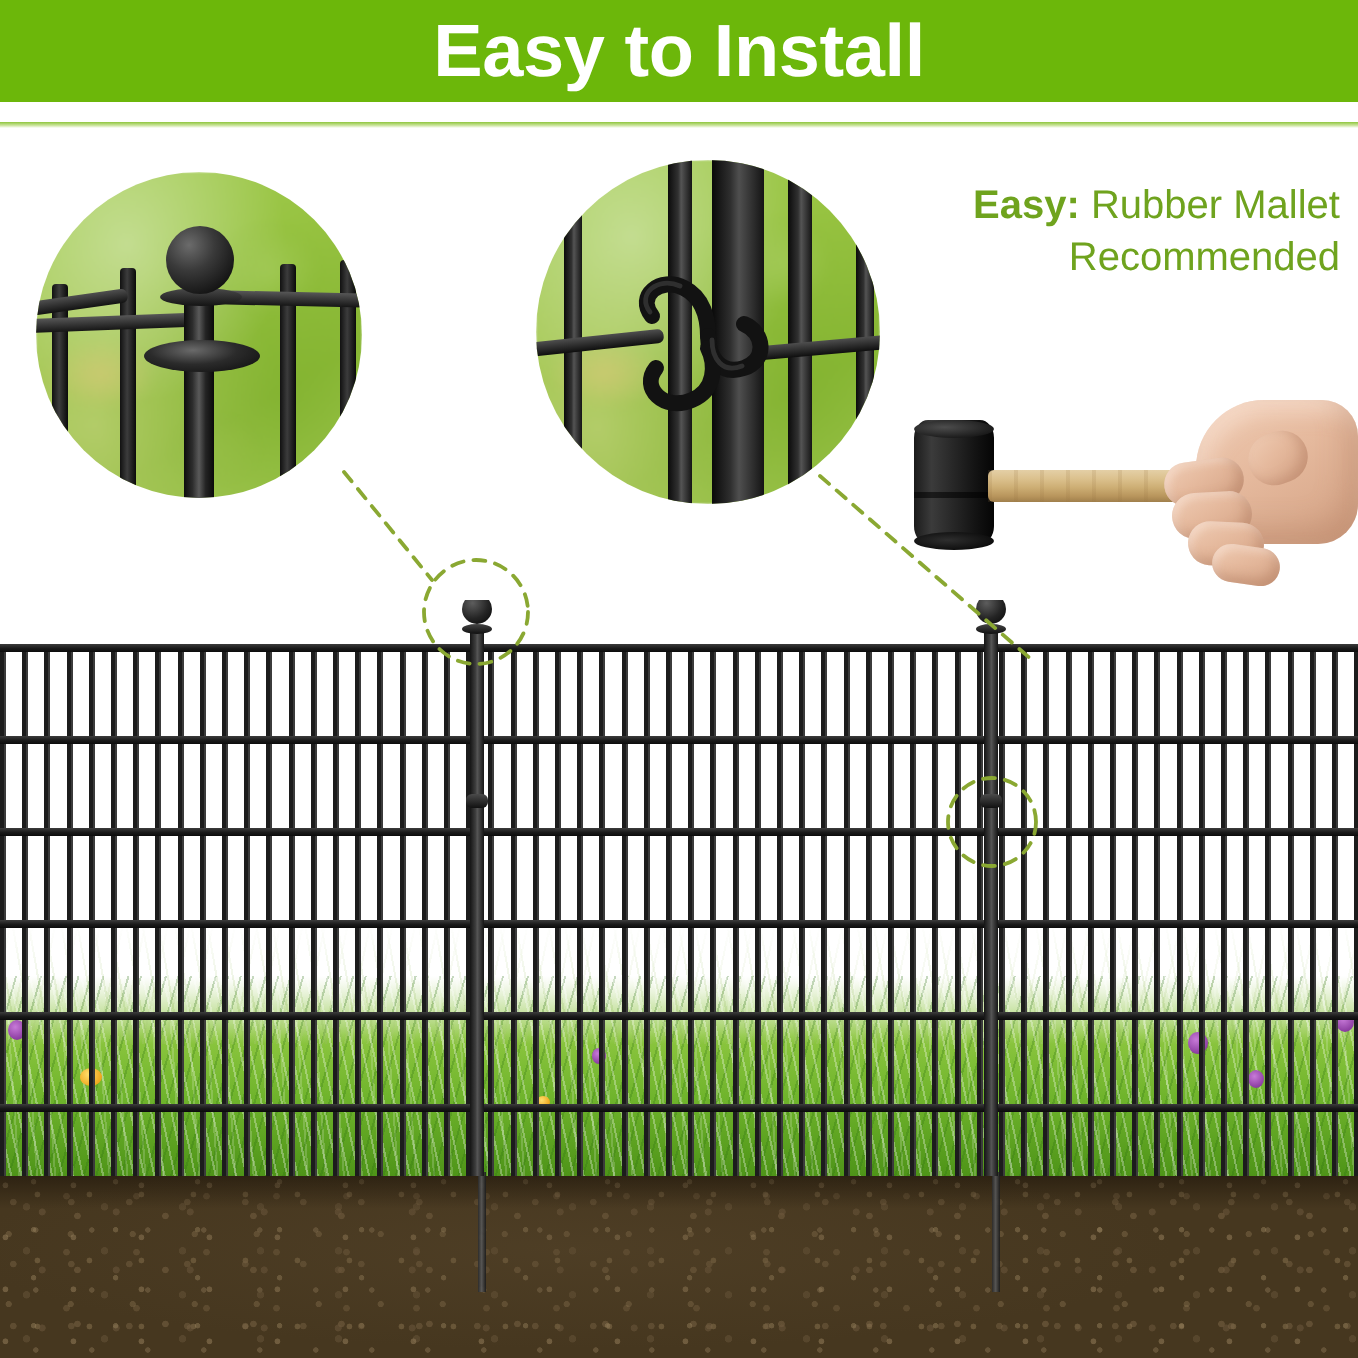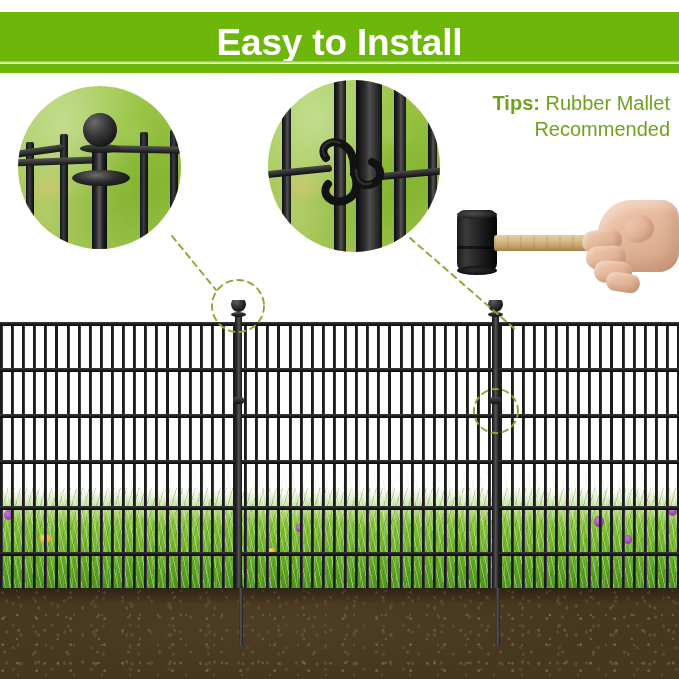--- a/index.html
+++ b/index.html
@@ -14,23 +14,23 @@
     position: relative;
     width: 679px;
     height: 679px;
     overflow: hidden;
     background: #ffffff;
   }
 
   
   .banner {
     position: absolute;
-    left: 0; top: 12px;
+    left: 0; top: 0;
     width: 679px;
-    height: 61px;
+    height: 51px;
     background: #6cb70a;
     display: flex;
     align-items: center;
     justify-content: center;
   }
   .banner-title {
     color: #ffffff;
     font-size: 37px;
     font-weight: bold;
     letter-spacing: -0.2px;
@@ -411,21 +411,21 @@
 
 <div id="page">
 
   <div class="banner">
     <div class="banner-title">Easy to Install</div>
   </div>
   <div class="banner-underline"></div>
 
   <div class="tips">
     <span class="tips-line1">
-      <span class="tips-label">Tips:</span>
+      <span class="tips-label">Easy:</span>
       <span>Rubber Mallet</span>
     </span>
     <span class="tips-line2">Recommended</span>
   </div>
 
   <div class="inset inset-left">
     <div class="inset-bg mottle"></div>
 
     <div class="li-bar" style="left:8px;  top:56px; height:120px;"></div>
     <div class="li-bar" style="left:42px; top:48px; height:130px;"></div>

